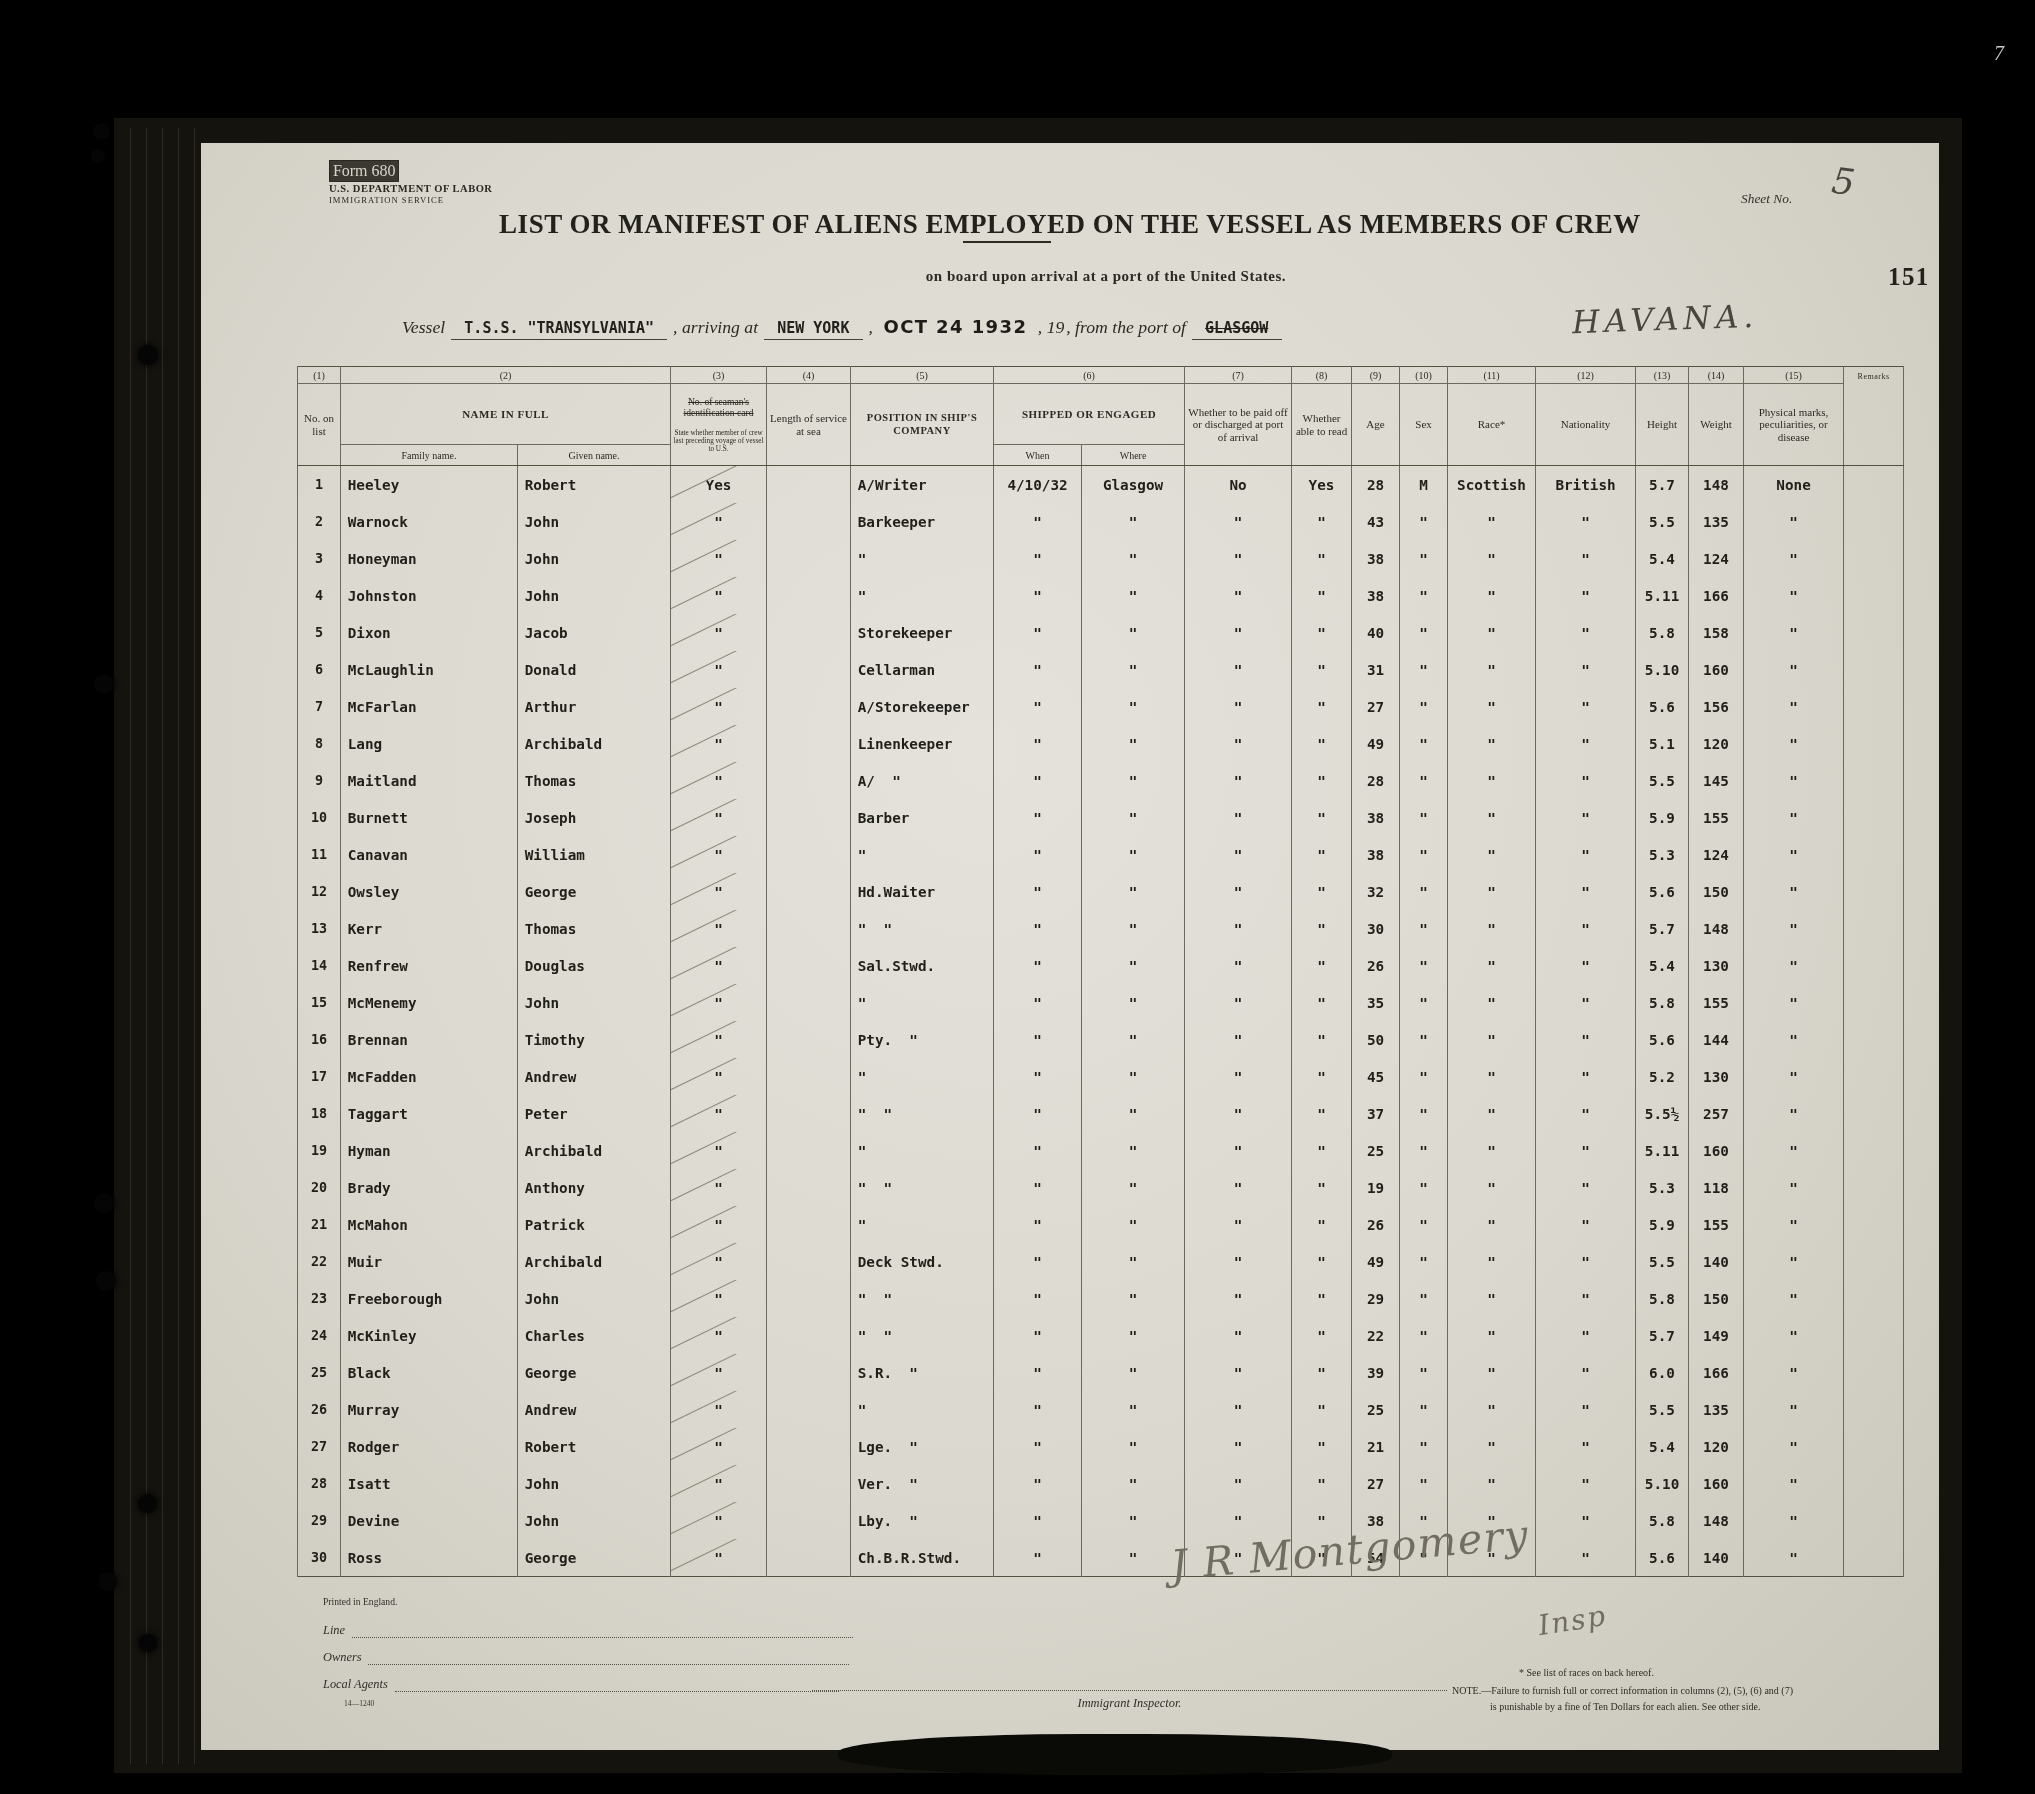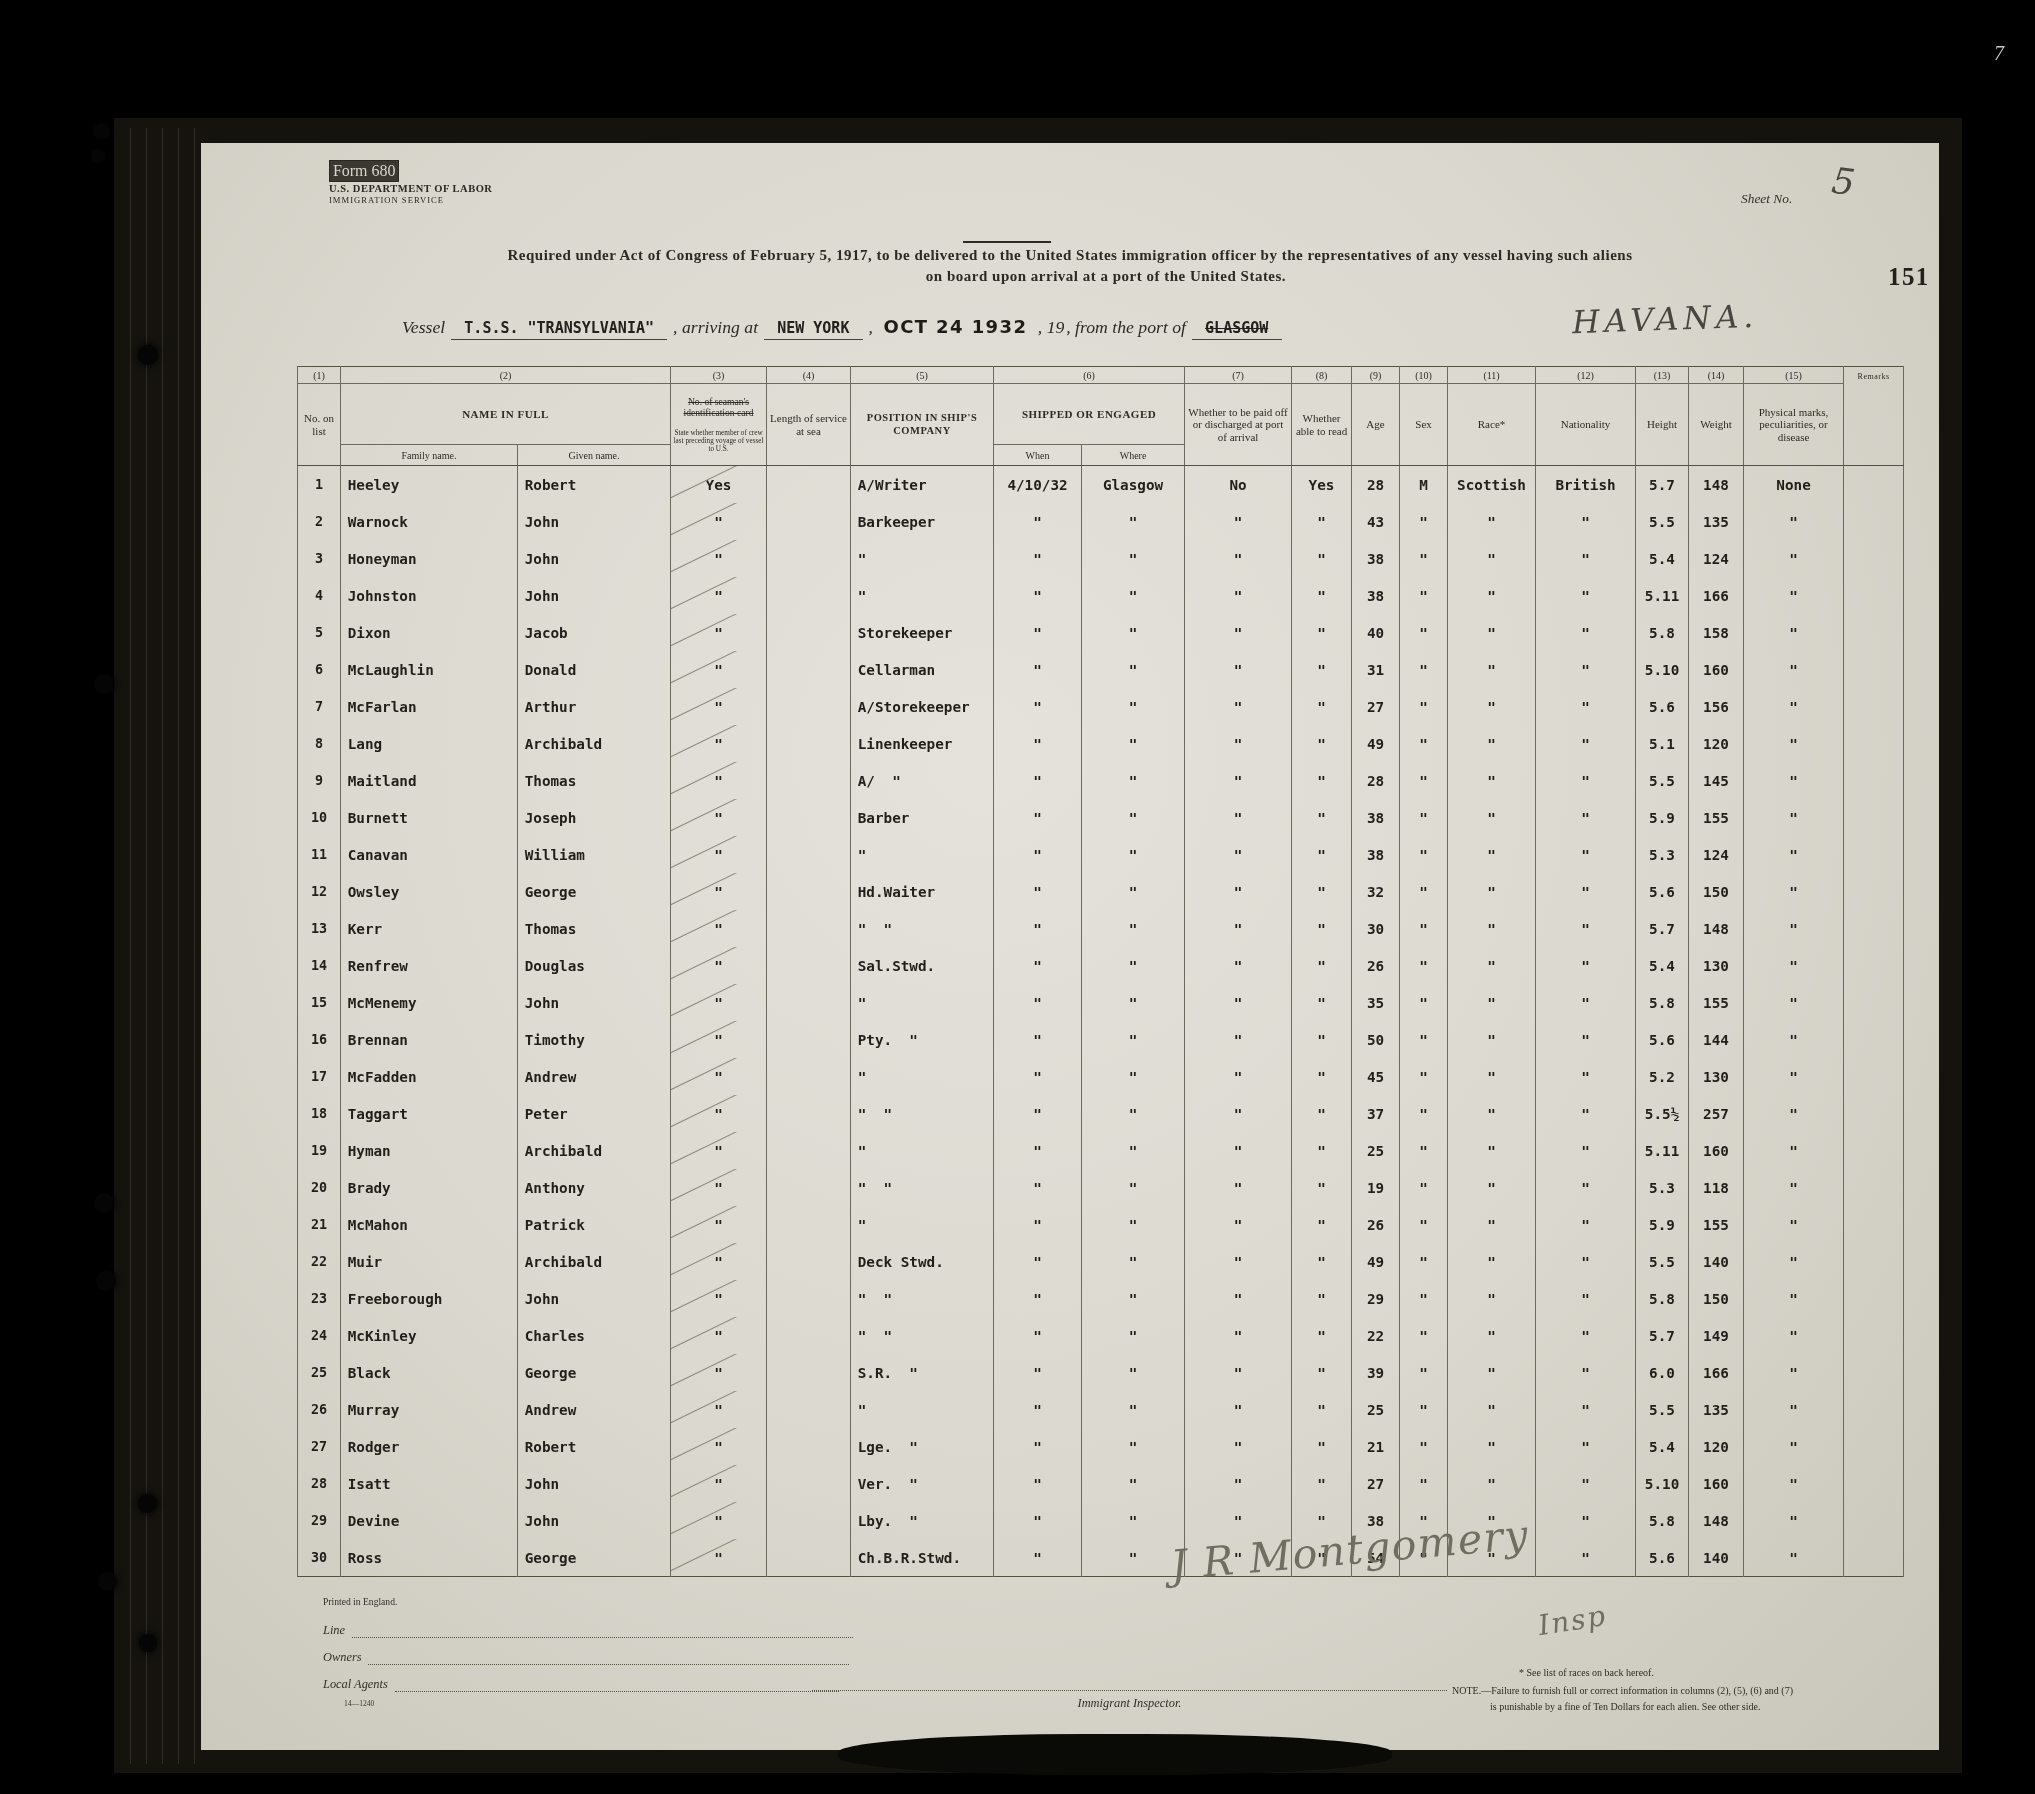--- a/index.html
+++ b/index.html
@@ -92,22 +92,22 @@
   <div class="form-block">
     <div class="l1">Form 680</div>
     <div class="l2">U.S. DEPARTMENT OF LABOR</div>
     <div class="l3">IMMIGRATION SERVICE</div>
   </div>
 
   <div class="sheet-no">Sheet No.</div>
   <div class="sheet-no-val hand">5</div>
   <div class="page-number">151</div>
 
+  <div class="doc-title">LIST OR MANIFEST OF ALIENS EMPLOYED ON THE VESSEL AS MEMBERS OF CREW</div>
   <div class="title-underline"></div>
-  <div class="subtitle s1">Required under Act of Congress of February 5, 1917, to be delivered to the United States immigration officer by the representatives of any vessel having such aliens</div>
   <div class="subtitle s2">on board upon arrival at a port of the United States.</div>
 
   <div class="vessel-row">
     <span class="written">Vessel</span>
     <span class="typed">T.S.S. "TRANSYLVANIA"</span>
     <span class="written">, arriving at</span>
     <span class="typed">NEW YORK</span>
     <span class="written">,</span>
     <span class="stamp">OCT 24 1932</span>
     <span class="written">, 19</span>

